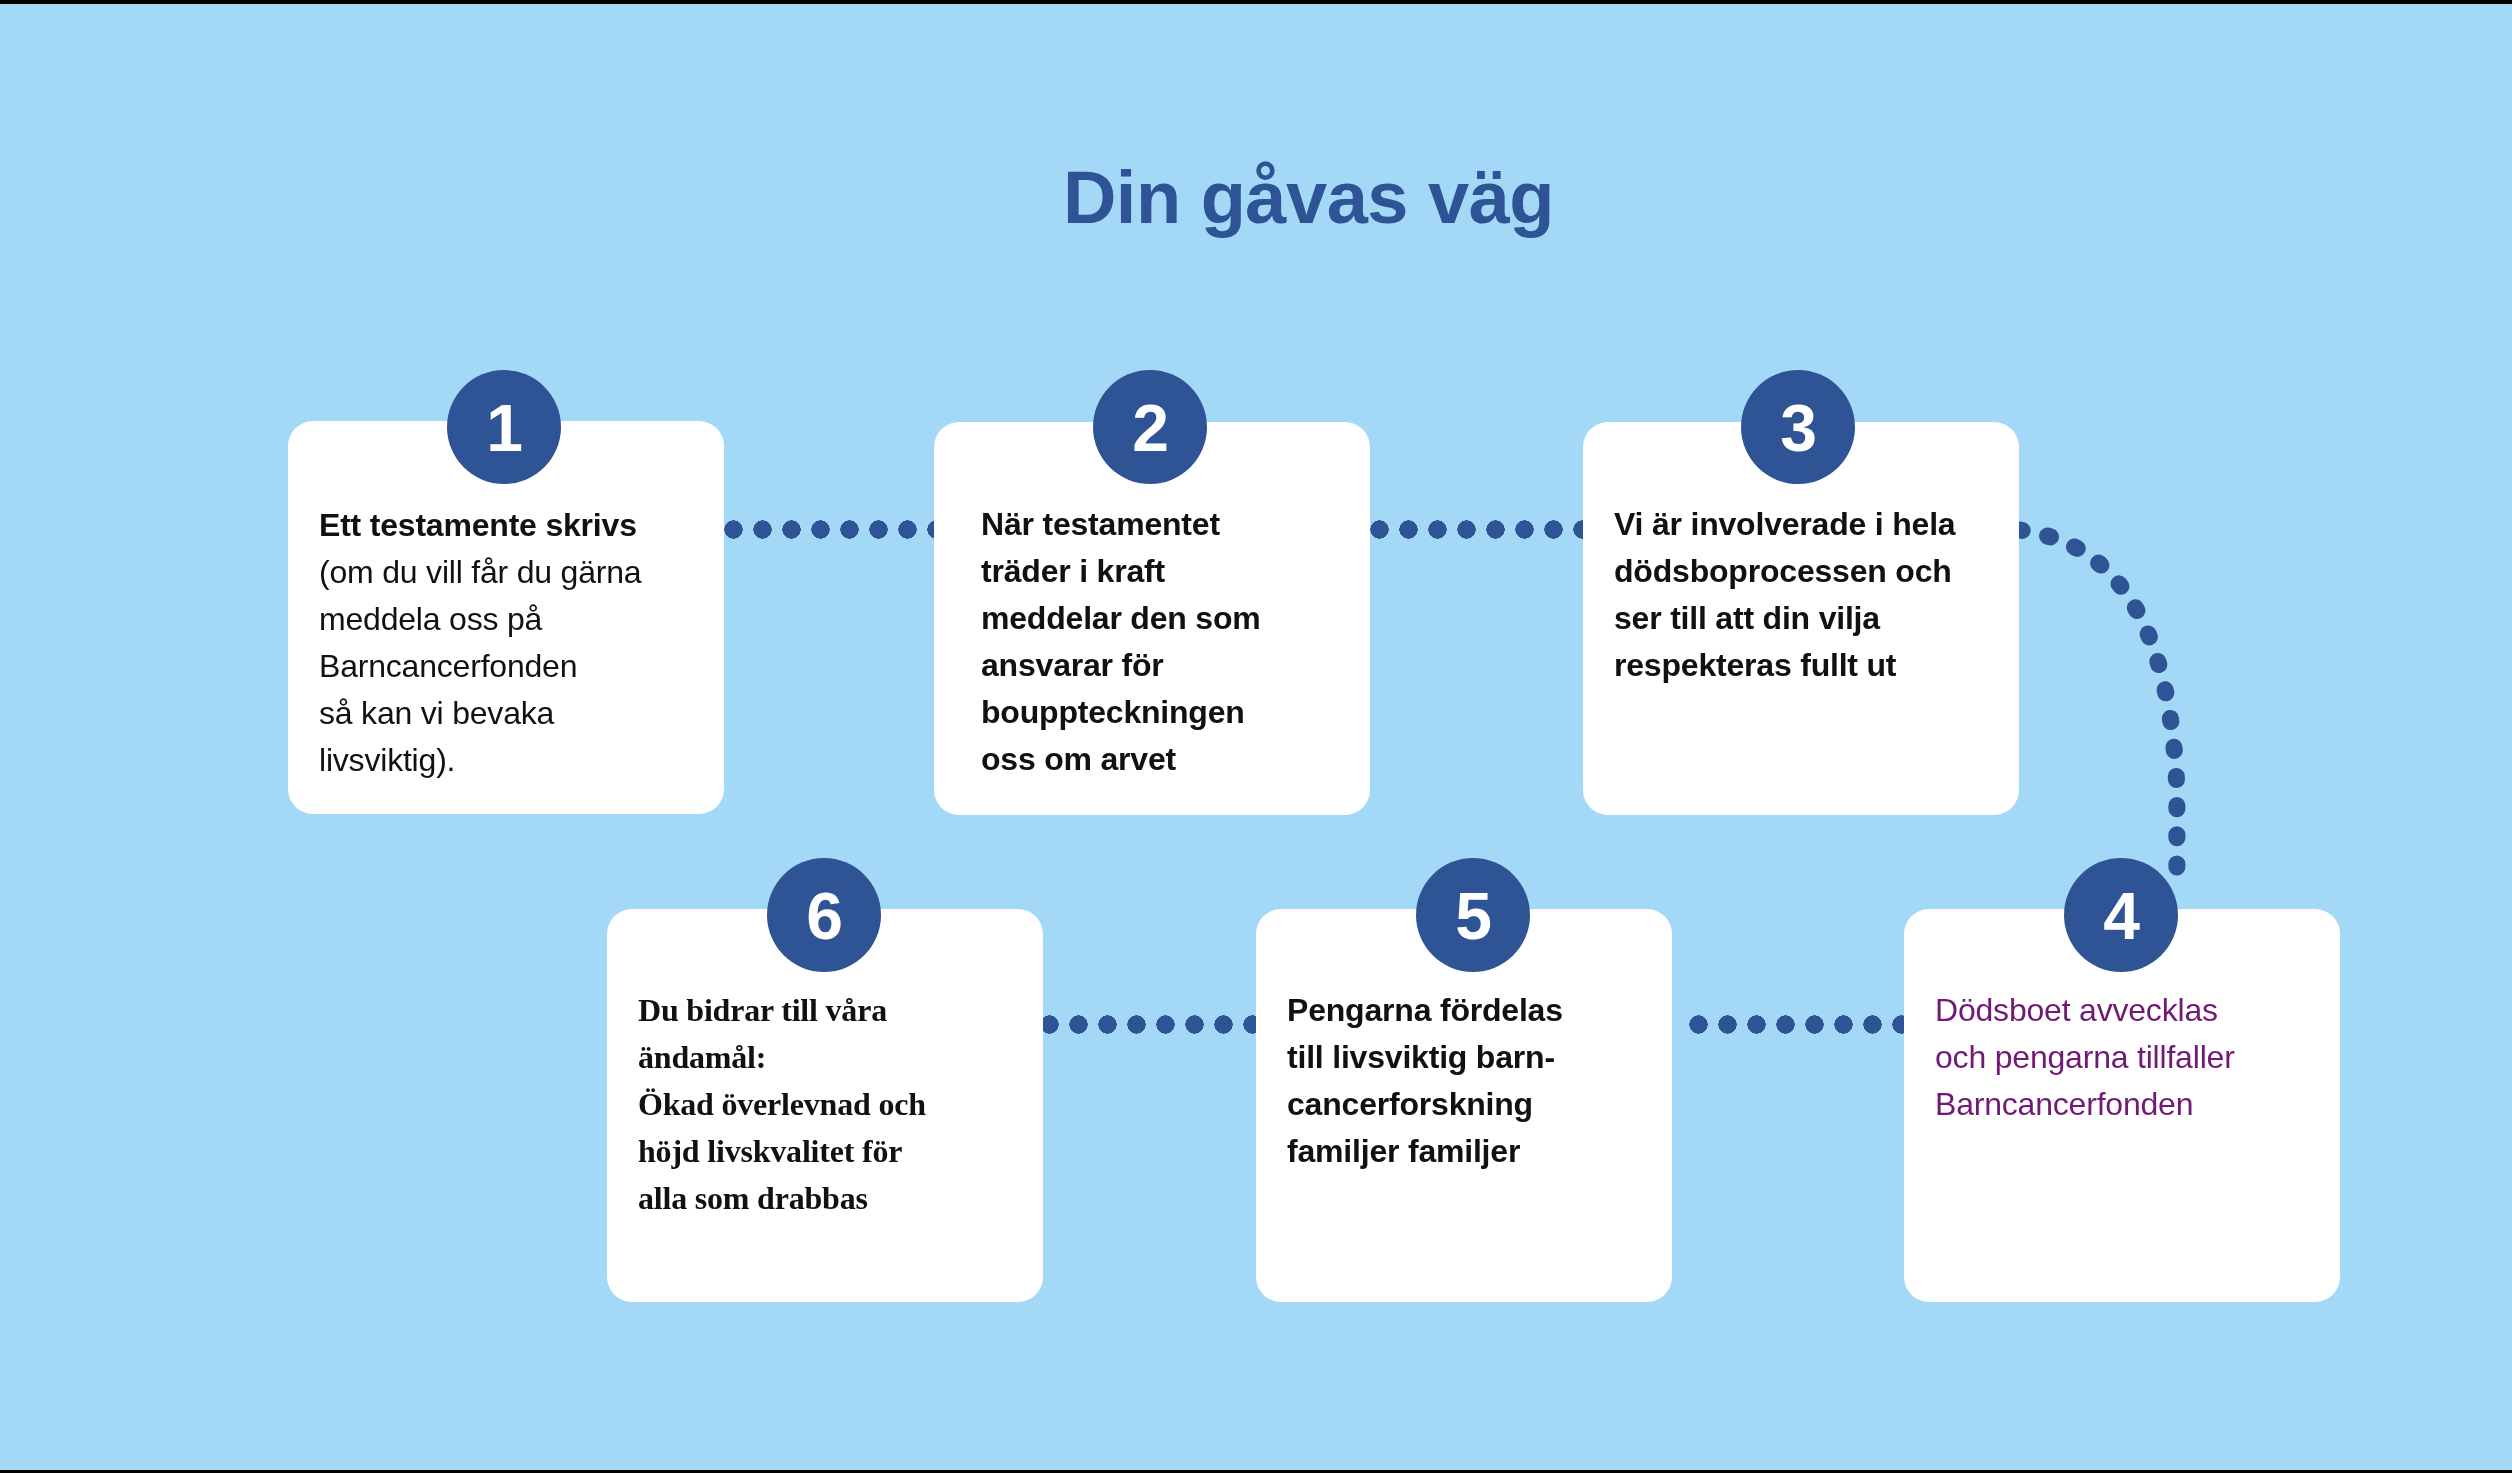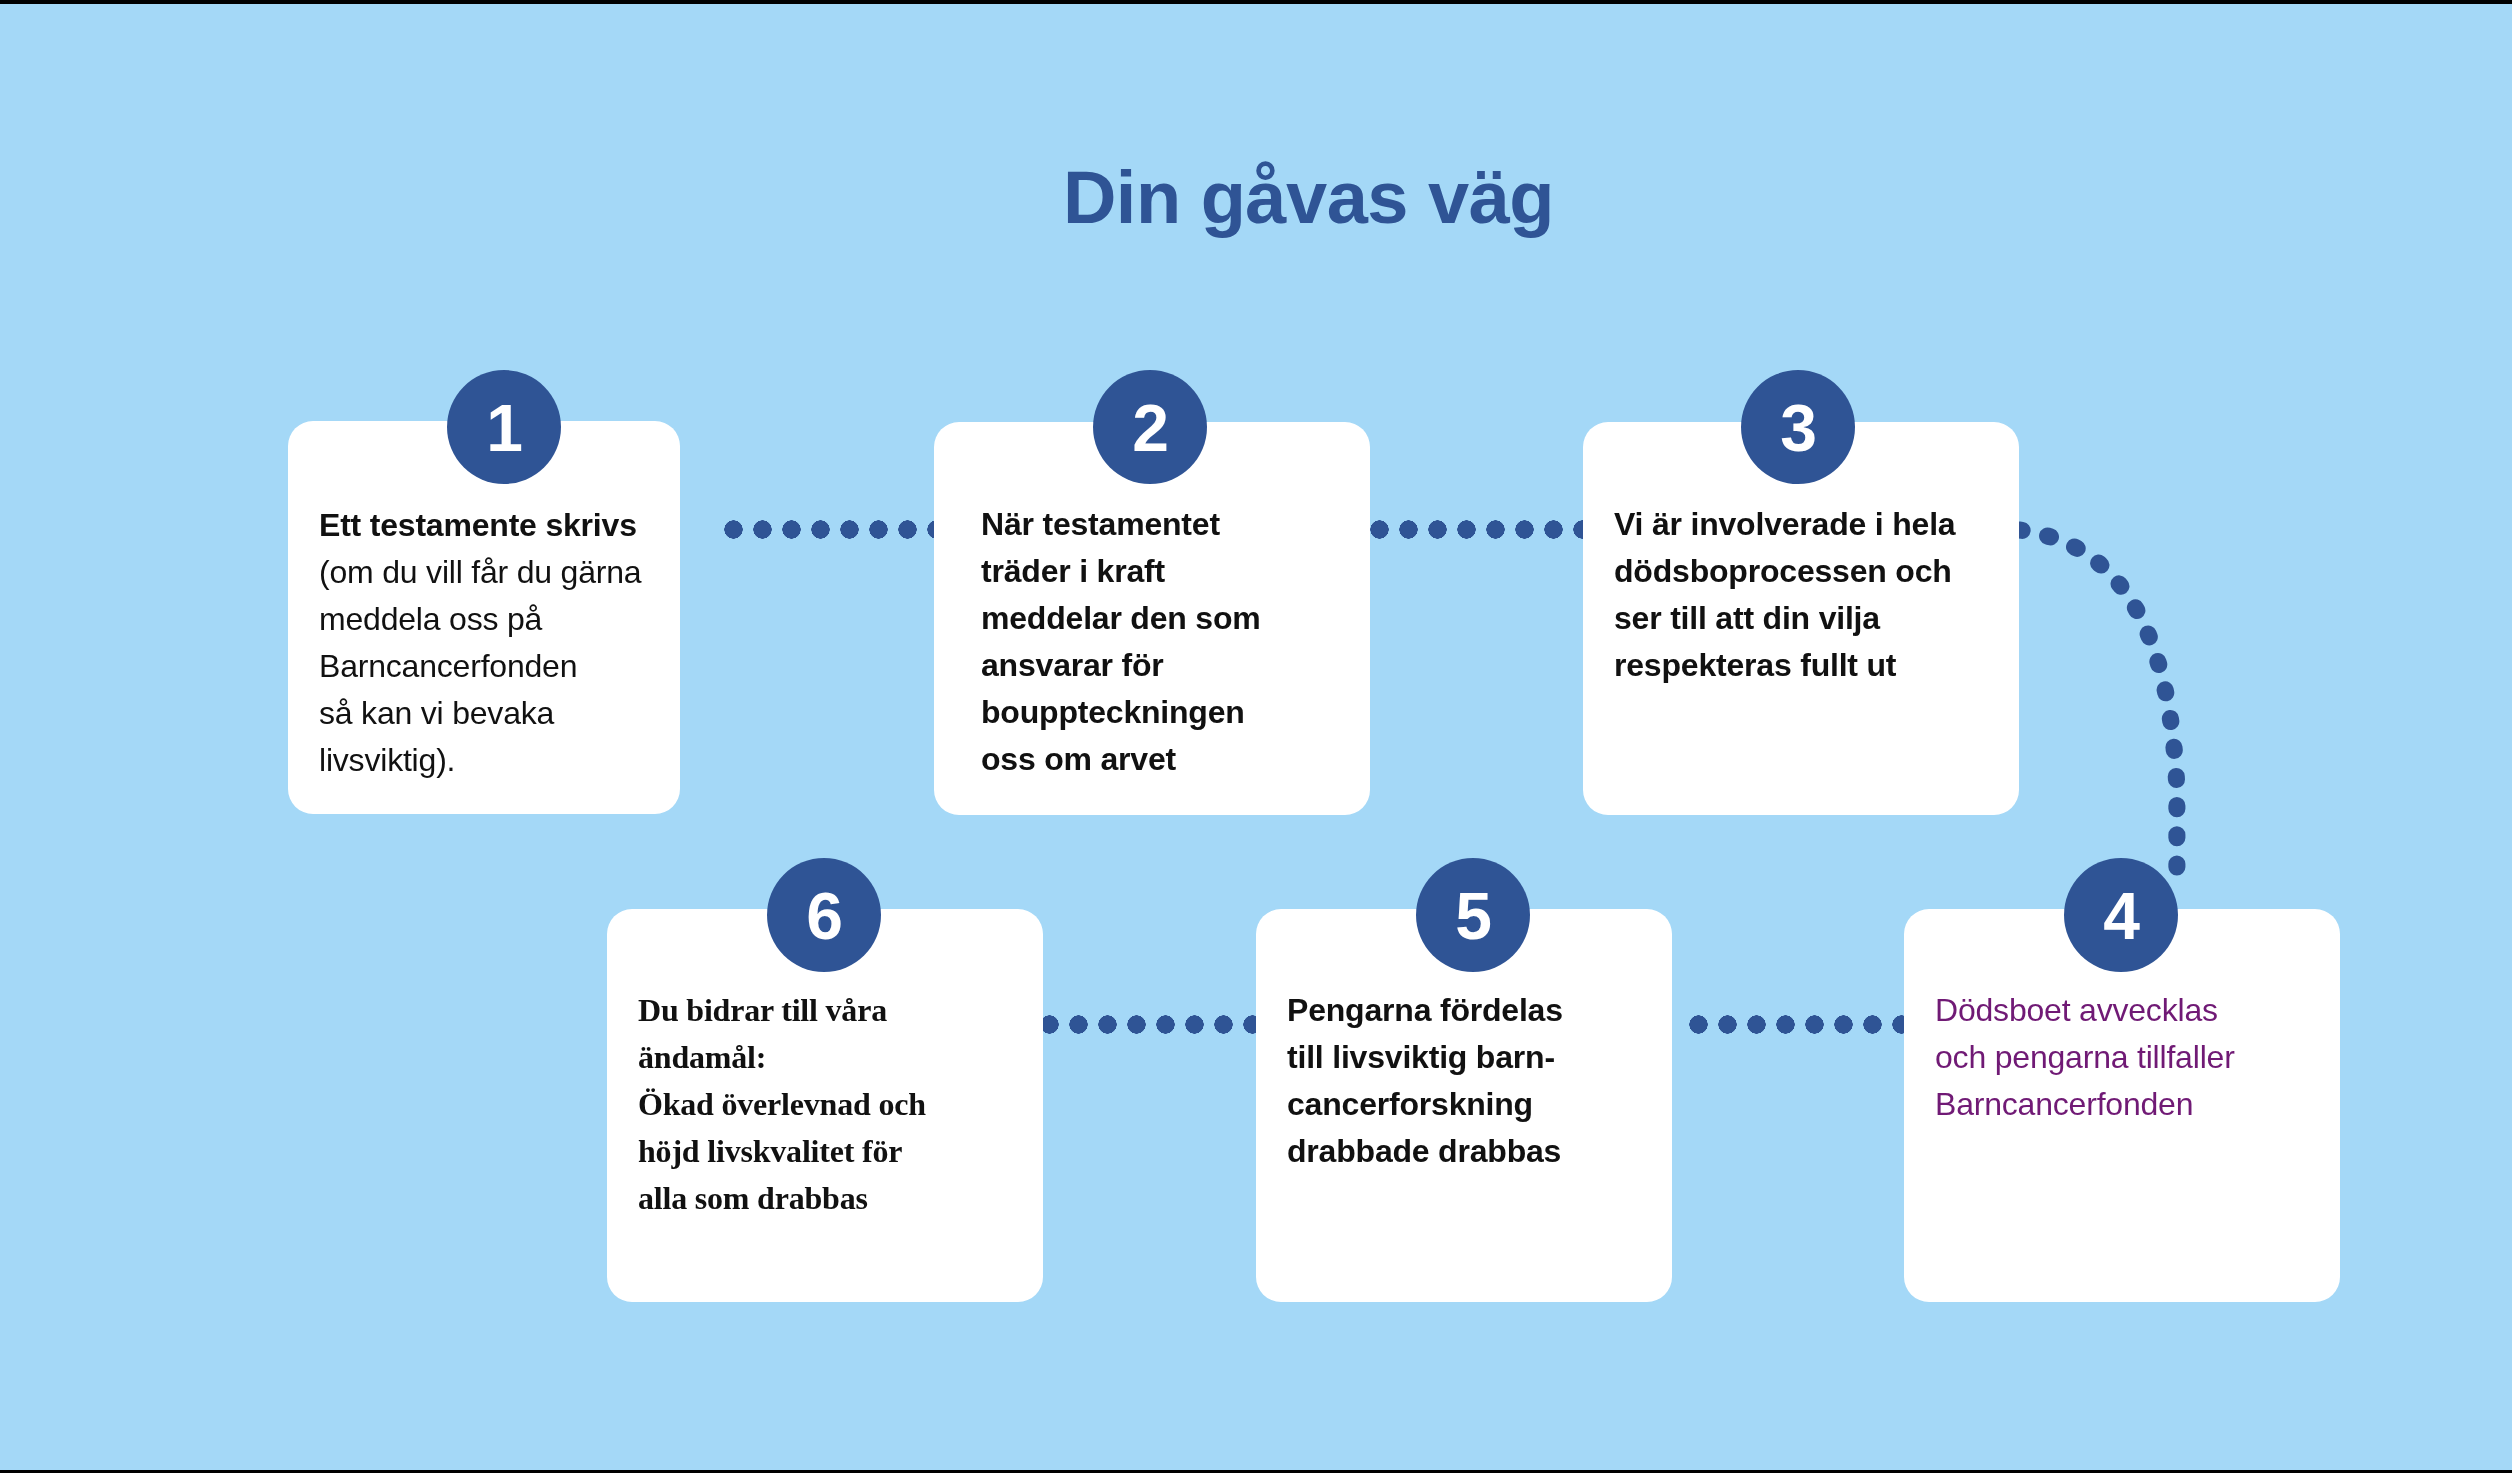--- a/index.html
+++ b/index.html
@@ -90,21 +90,21 @@
     color: #ffffff;
     z-index: 20;
     text-align: center;
     font-size: 66px;
     font-weight: bold;
     line-height: 117px;
     letter-spacing: -1px;
   }
 
   
-  #card-1 { left: 288px;  top: 421px;  width: 392px; height: 393px; padding-left: 40px; }
+  #card-1 { left: 288px;  top: 421px;  width: 436px; height: 393px; padding-left: 40px; }
   #card-2 { left: 934px; top: 422px;  width: 436px; height: 393px; }
   #card-3 { left: 1583px; top: 422px;  width: 436px; height: 393px; }
   #card-4 { left: 1904px; top: 909px; width: 436px; height: 393px; }
   #card-5 { left: 1256px; top: 909px; width: 416px; height: 393px; }
   #card-6 { left: 607px; top: 909px; width: 436px; height: 393px; }
 
   #badge-1 { left: 447px;  top: 370px; }
   #badge-2 { left: 1093px; top: 370px; }
   #badge-3 { left: 1741px; top: 370px; }
   #badge-4 { left: 2064px; top: 858px; }
@@ -195,21 +195,21 @@
       <span class="ln b">alla som drabbas</span>
     </div>
   </div>
   <div class="badge" id="badge-6" style="background: rgb(47, 84, 149);">6</div>
 
   <div class="card" id="card-5" style="background: rgb(255, 255, 255);">
     <div class="body" style="color: rgb(17, 17, 17);">
       <span class="ln b">Pengarna fördelas</span>
       <span class="ln b">till livsviktig barn-</span>
       <span class="ln b">cancerforskning</span>
-      <span class="ln b">drabbade drabbas</span>
+      <span class="ln b">familjer familjer</span>
     </div>
   </div>
   <div class="badge" id="badge-5" style="background: rgb(47, 84, 149);">5</div>
 
   <div class="card" id="card-4" style="background: rgb(255, 255, 255);">
     <div class="body" style="color: #701a75;">
       <span class="ln">Dödsboet avvecklas</span>
       <span class="ln">och pengarna tillfaller</span>
       <span class="ln">Barncancerfonden</span>
     </div>

